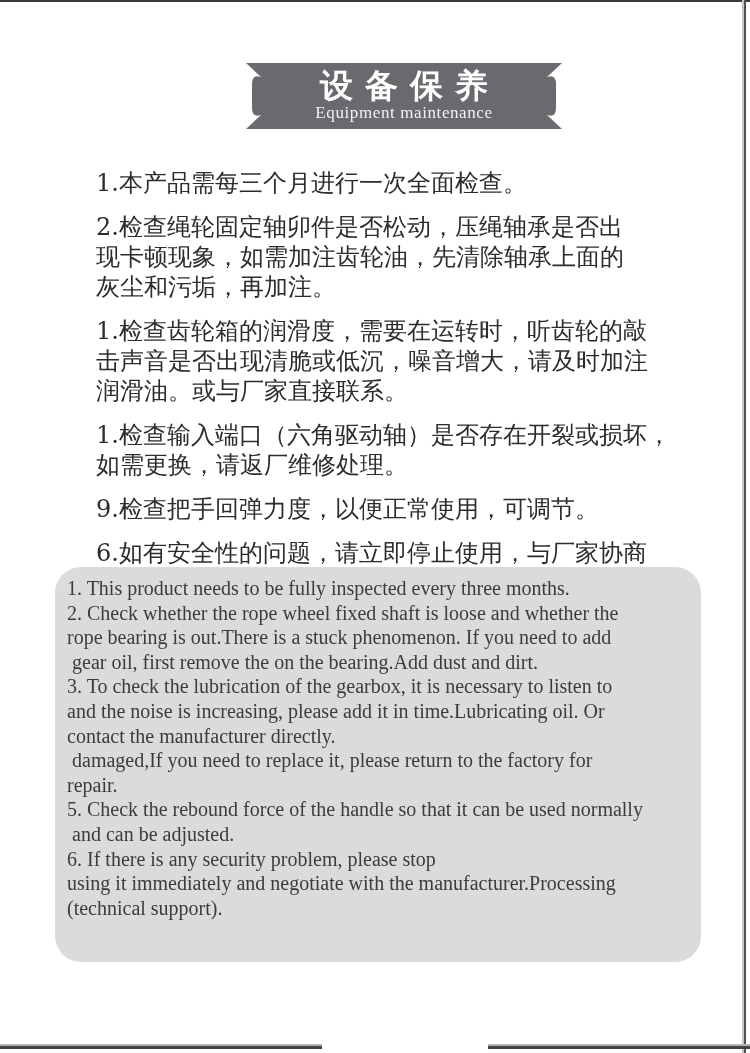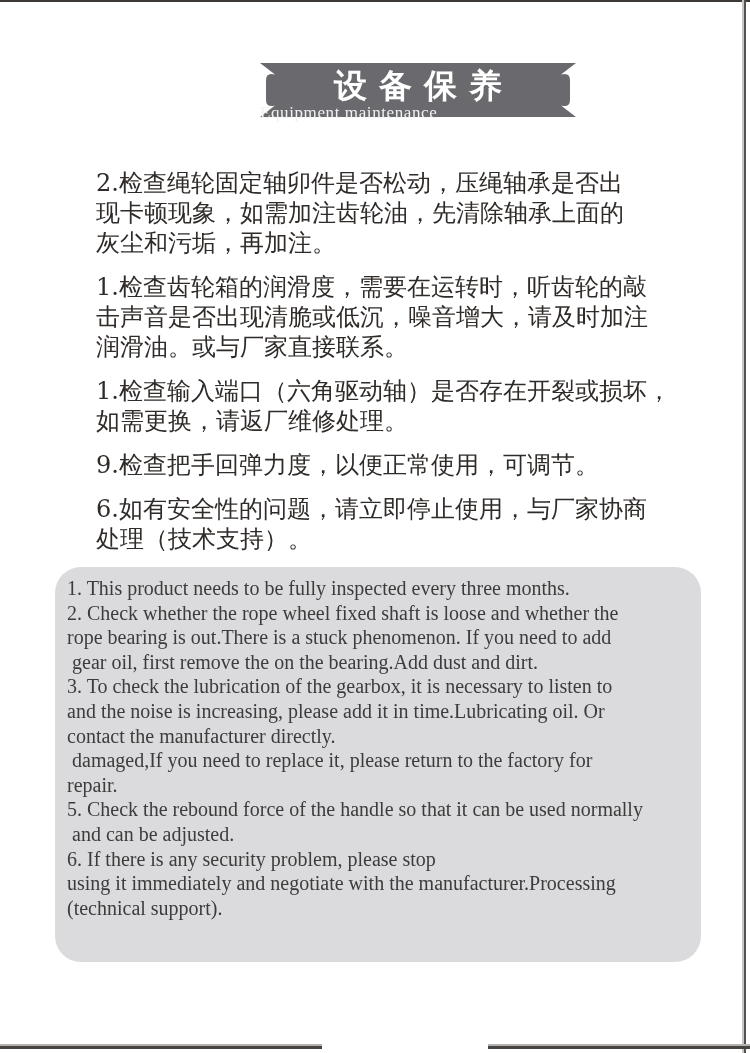--- a/index.html
+++ b/index.html
@@ -9,29 +9,29 @@
     font-family:"Liberation Serif", serif;
   }
   
   .frame-top{position:absolute;left:0;top:0;width:750px;height:2px;background:#3e3a38;}
   .frame-right{position:absolute;right:4px;top:0;width:2px;height:1053px;background:#56514e;box-shadow:-2px 0 0 #c8c6c4;}
   .frame-bottom{position:absolute;height:3px;background:#474341;bottom:4px;box-shadow:0 -2px 0 #b5b3b1;}
   .frame-bottom.seg-left{left:0;width:322px;}
   .frame-bottom.seg-right{left:488px;width:262px;}
 
   
-  .banner{position:absolute;left:260px;top:63px;width:316px;height:54px;}
+  .banner{position:absolute;left:246px;top:63px;width:316px;height:66px;}
   .banner svg{position:absolute;left:0;top:0;width:100%;height:100%;display:block;}
   .banner .title-zh{
     position:absolute;left:0;right:0;top:1px;text-align:center;
     color:#ffffff;font-size:33px;font-weight:bold;letter-spacing:12px;text-indent:12px;
     font-family:"DejaVu Serif", serif;
   }
   .banner .subtitle-en{
-    position:absolute;left:0;right:0;top:40px;
+    position:absolute;left:0;right:0;top:40px;text-align:center;
     color:#f2f2f2;font-size:17px;letter-spacing:0.6px;
     font-family:"Liberation Serif", serif;
   }
 
   
   .zh-block{
     position:absolute;left:96px;top:168px;width:620px;
     color:#2f2b29;font-size:24px;line-height:30px;
     font-family:"DejaVu Serif", serif;
   }
@@ -61,20 +61,23 @@
 <div class="banner">
   <svg viewBox="0 0 316 66" preserveAspectRatio="none">
     <path d="M0 0 L316 0 L301 14 Q310 11 310 21 L310 45 Q310 55 301 52 L316 66 L0 66 L15 52 Q6 55 6 45 L6 21 Q6 11 15 14 Z" fill="#6a696d"></path>
   </svg>
   <div class="title-zh">设备保养</div>
   <div class="subtitle-en">Equipment maintenance</div>
 </div>
 
 <div class="zh-block">
     <div class="zh-item">
+      <div class="zh-line">1.本产品需每三个月进行一次全面检查。</div>
+    </div>
+    <div class="zh-item">
       <div class="zh-line">2.检查绳轮固定轴卯件是否松动，压绳轴承是否出</div>
       <div class="zh-line">现卡顿现象，如需加注齿轮油，先清除轴承上面的</div>
       <div class="zh-line">灰尘和污垢，再加注。</div>
     </div>
     <div class="zh-item">
       <div class="zh-line">1.检查齿轮箱的润滑度，需要在运转时，听齿轮的敲</div>
       <div class="zh-line">击声音是否出现清脆或低沉，噪音增大，请及时加注</div>
       <div class="zh-line">润滑油。或与厂家直接联系。</div>
     </div>
     <div class="zh-item">

